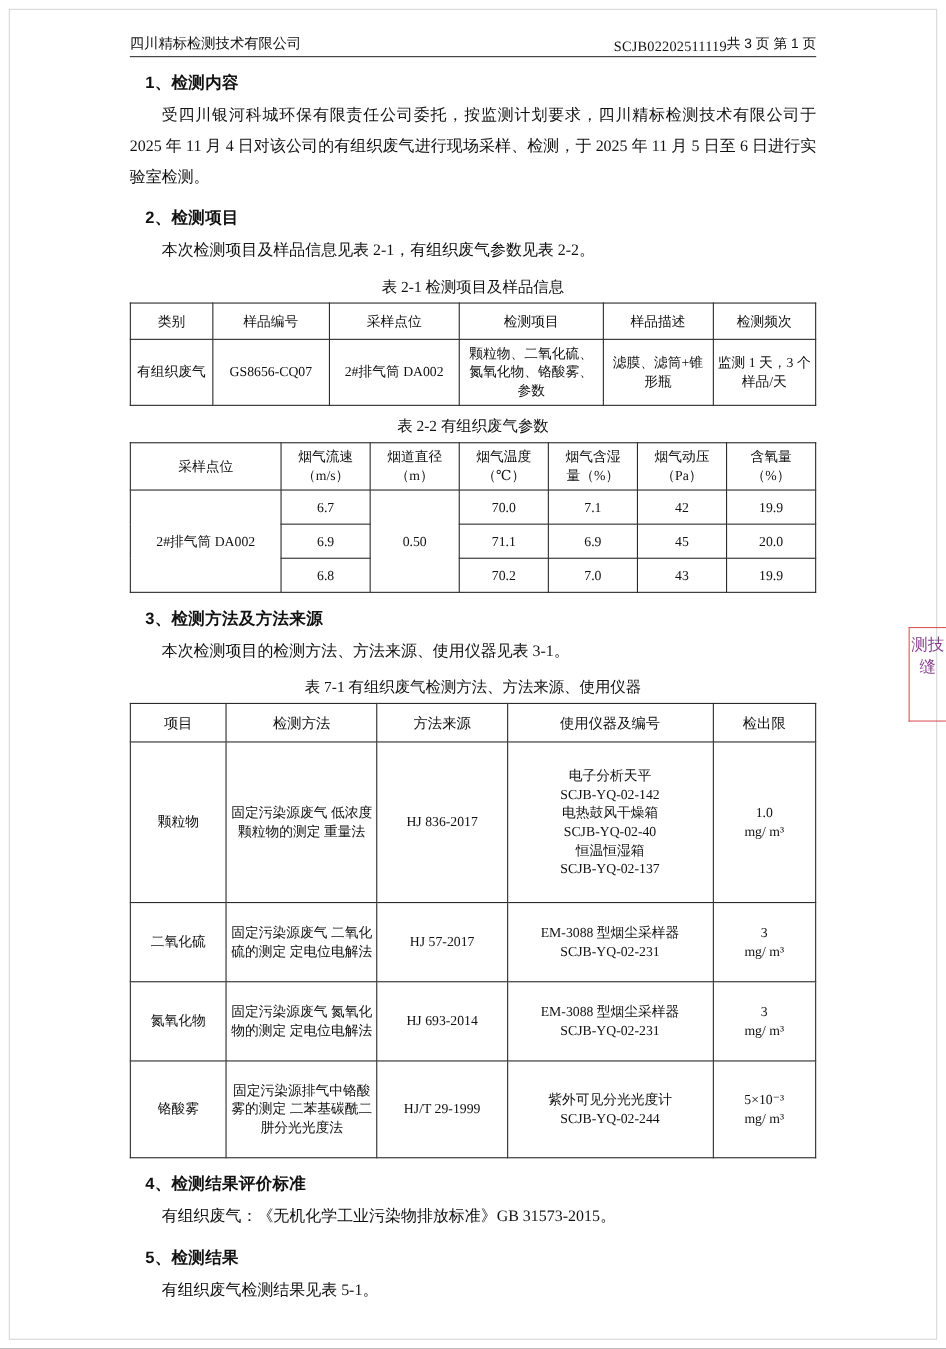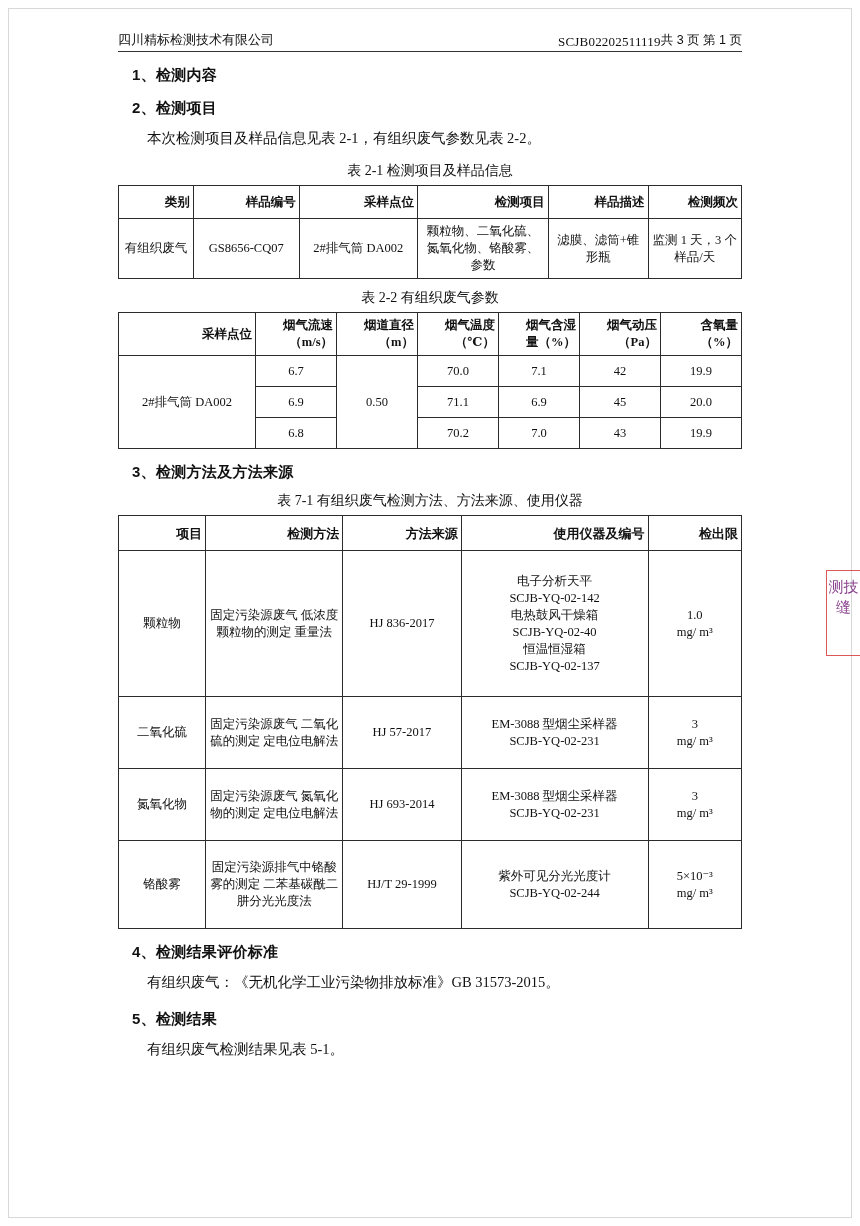--- a/index.html
+++ b/index.html
@@ -78,21 +78,21 @@
     font-size: 12.5px;
     font-family: "Liberation Serif", "DejaVu Serif", serif;
   }
   table.t th, table.t td {
     border: 1px solid #2b2b2b;
     text-align: center;
     vertical-align: middle;
     padding: 4px 3px;
     line-height: 17px;
   }
-  table.t th { font-weight: bold; text-align: right; }
+  table.t th { font-weight: normal; }
   .t21 td, .t21 th { height: 24px; }
   .t21 .r2 td { height: 42px; }
   .t22 th { height: 22px; }
   .t22 td { height: 22px; }
   .t31 th { height: 26px; font-size: 13px; }
   .t31 td { font-size: 12.5px; }
   .nowrap { white-space: nowrap; }
   
   .stamp {
     position: absolute;
@@ -127,20 +127,21 @@
 
   <div class="content">
 
     <div class="doc-header">
       <div class="left">四川精标检测技术有限公司</div>
       <div class="center">SCJB02202511119</div>
       <div class="right">共 3 页 第 1 页</div>
     </div>
 
     <div class="sec-title">1、检测内容</div>
+    <p class="para">受四川银河科城环保有限责任公司委托，按监测计划要求，四川精标检测技术有限公司于 2025 年 11 月 4 日对该公司的有组织废气进行现场采样、检测，于 2025 年 11 月 5 日至 6 日进行实验室检测。</p>
 
     <div class="sec-title">2、检测项目</div>
     <p class="para">本次检测项目及样品信息见表 2-1，有组织废气参数见表 2-2。</p>
 
     <div class="tbl-cap">表 2-1  检测项目及样品信息</div>
     <table class="t t21">
       <tbody>
           <tr>
         <th style="width:12%">类别</th>
         <th style="width:17%">样品编号</th>
@@ -212,20 +213,21 @@
         <td>6.8</td>
         <td>70.2</td>
         <td>7.0</td>
         <td>43</td>
         <td>19.9</td>
       </tr>
     </tbody>
       </table>
 
     <div class="sec-title">3、检测方法及方法来源</div>
+    <p class="para">本次检测项目的检测方法、方法来源、使用仪器见表 3-1。</p>
 
     <div class="tbl-cap">表 7-1  有组织废气检测方法、方法来源、使用仪器</div>
     <table class="t t31">
       <tbody>
           <tr>
         <th style="width:14%">项目</th>
         <th style="width:22%">检测方法</th>
         <th style="width:19%">方法来源</th>
         <th style="width:30%">使用仪器及编号</th>
         <th style="width:15%">检出限</th>

